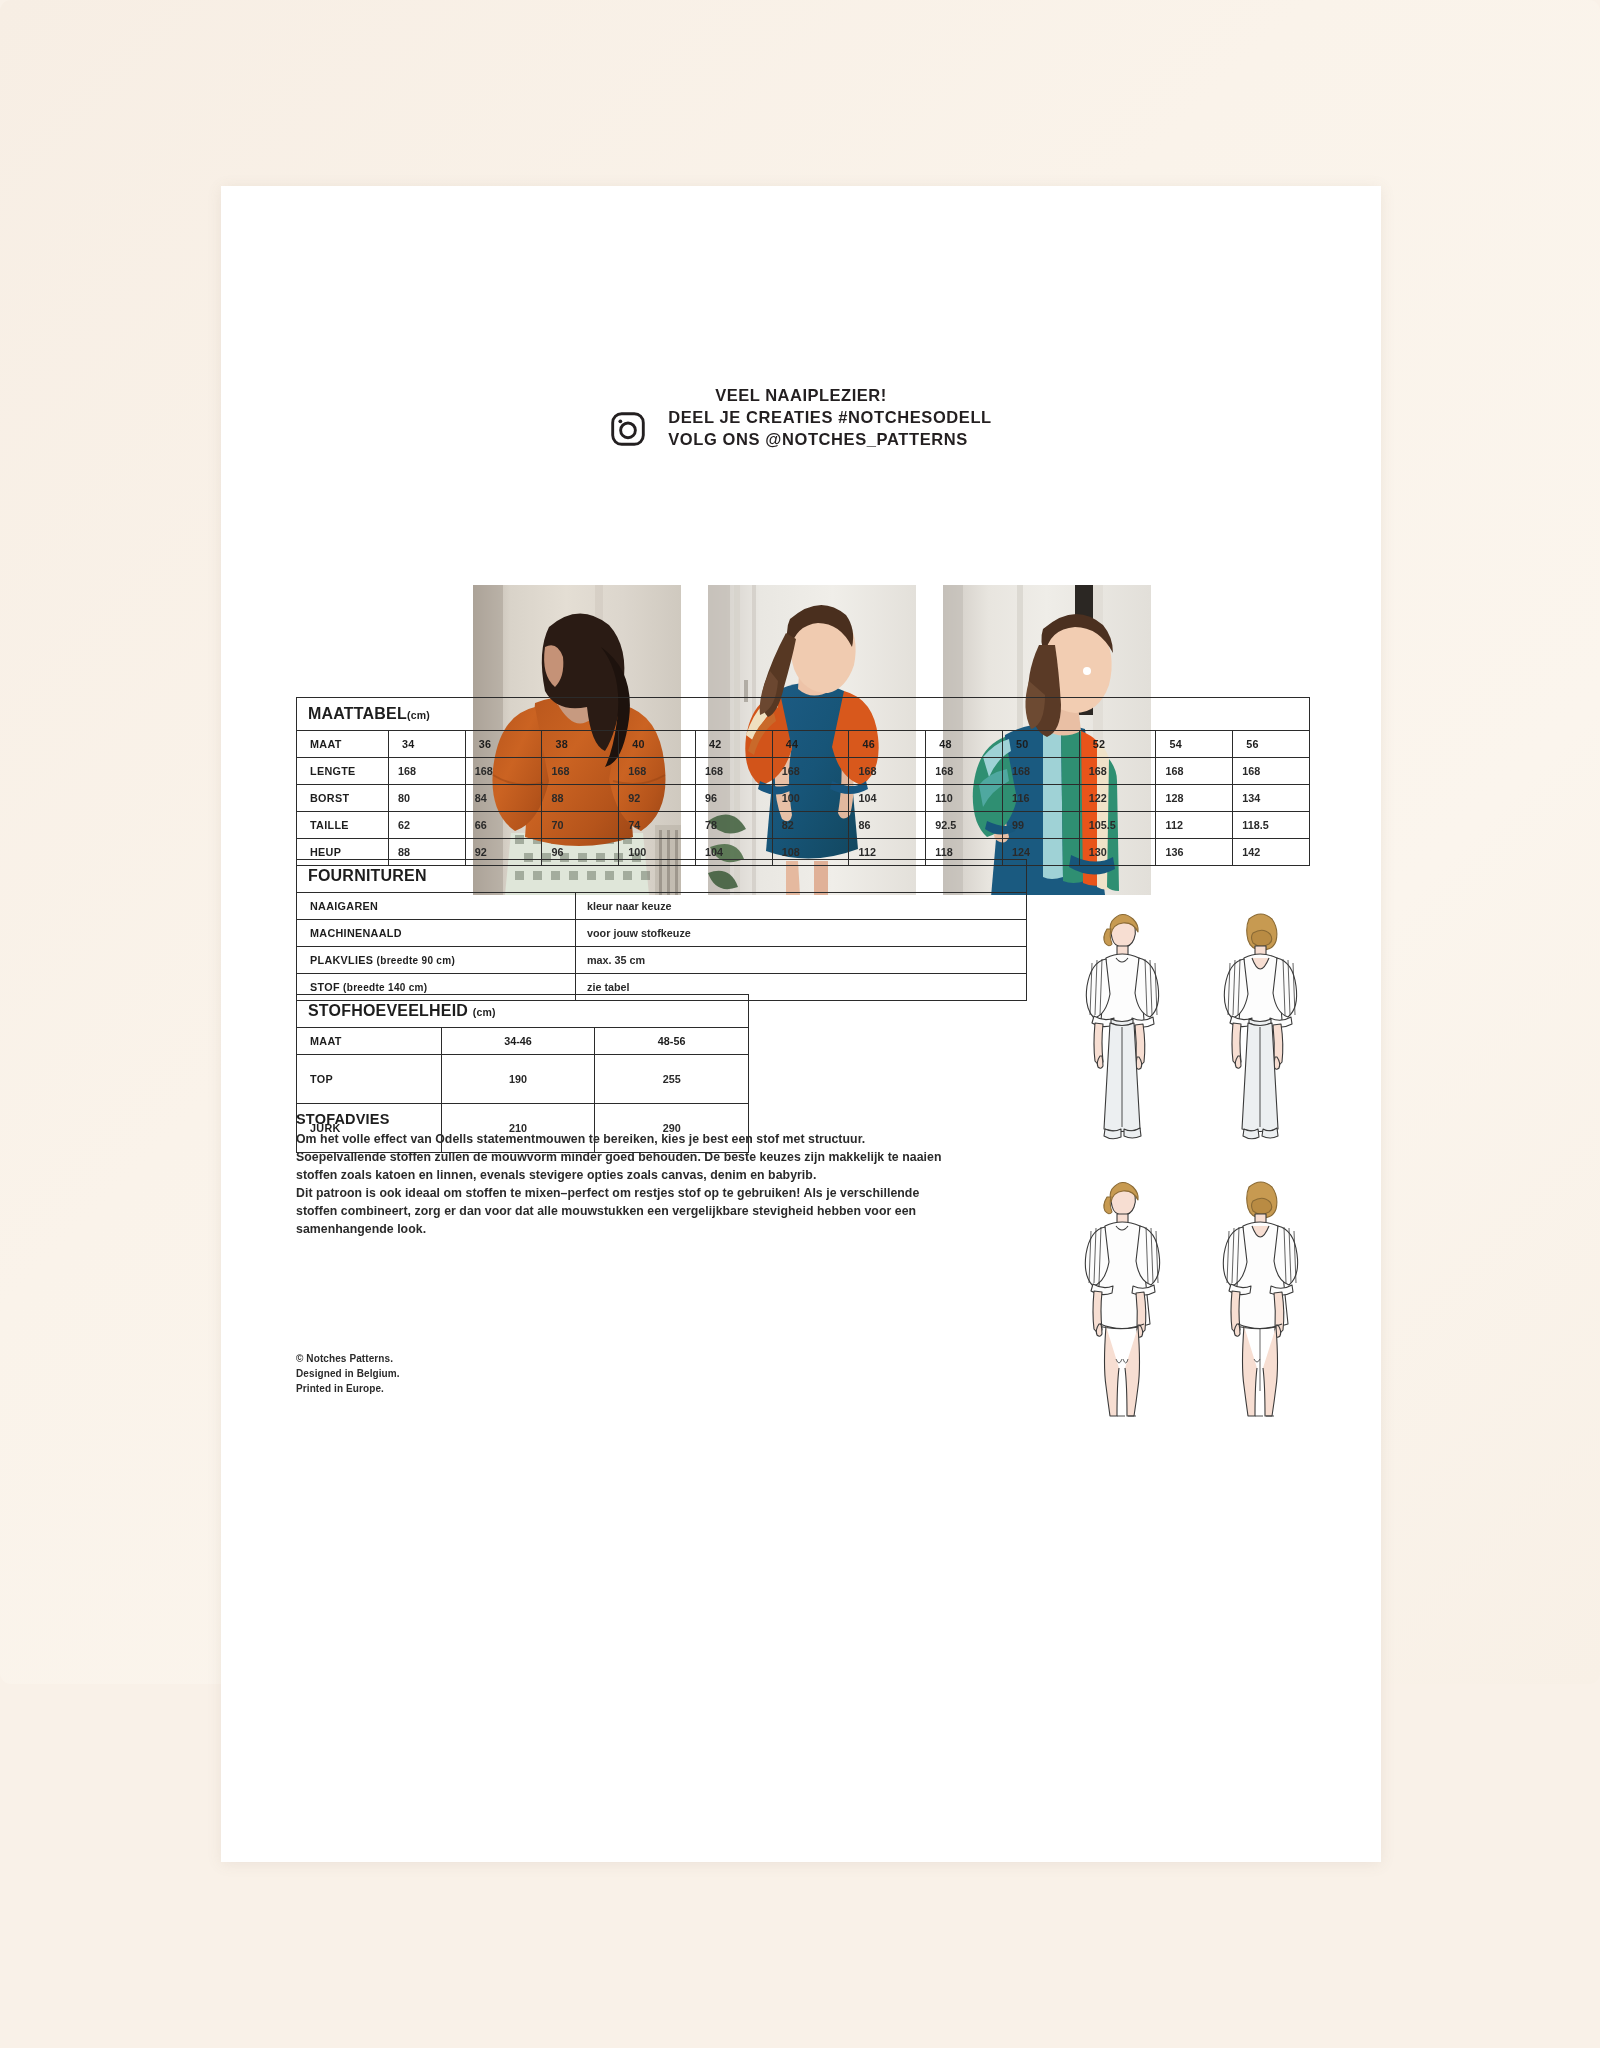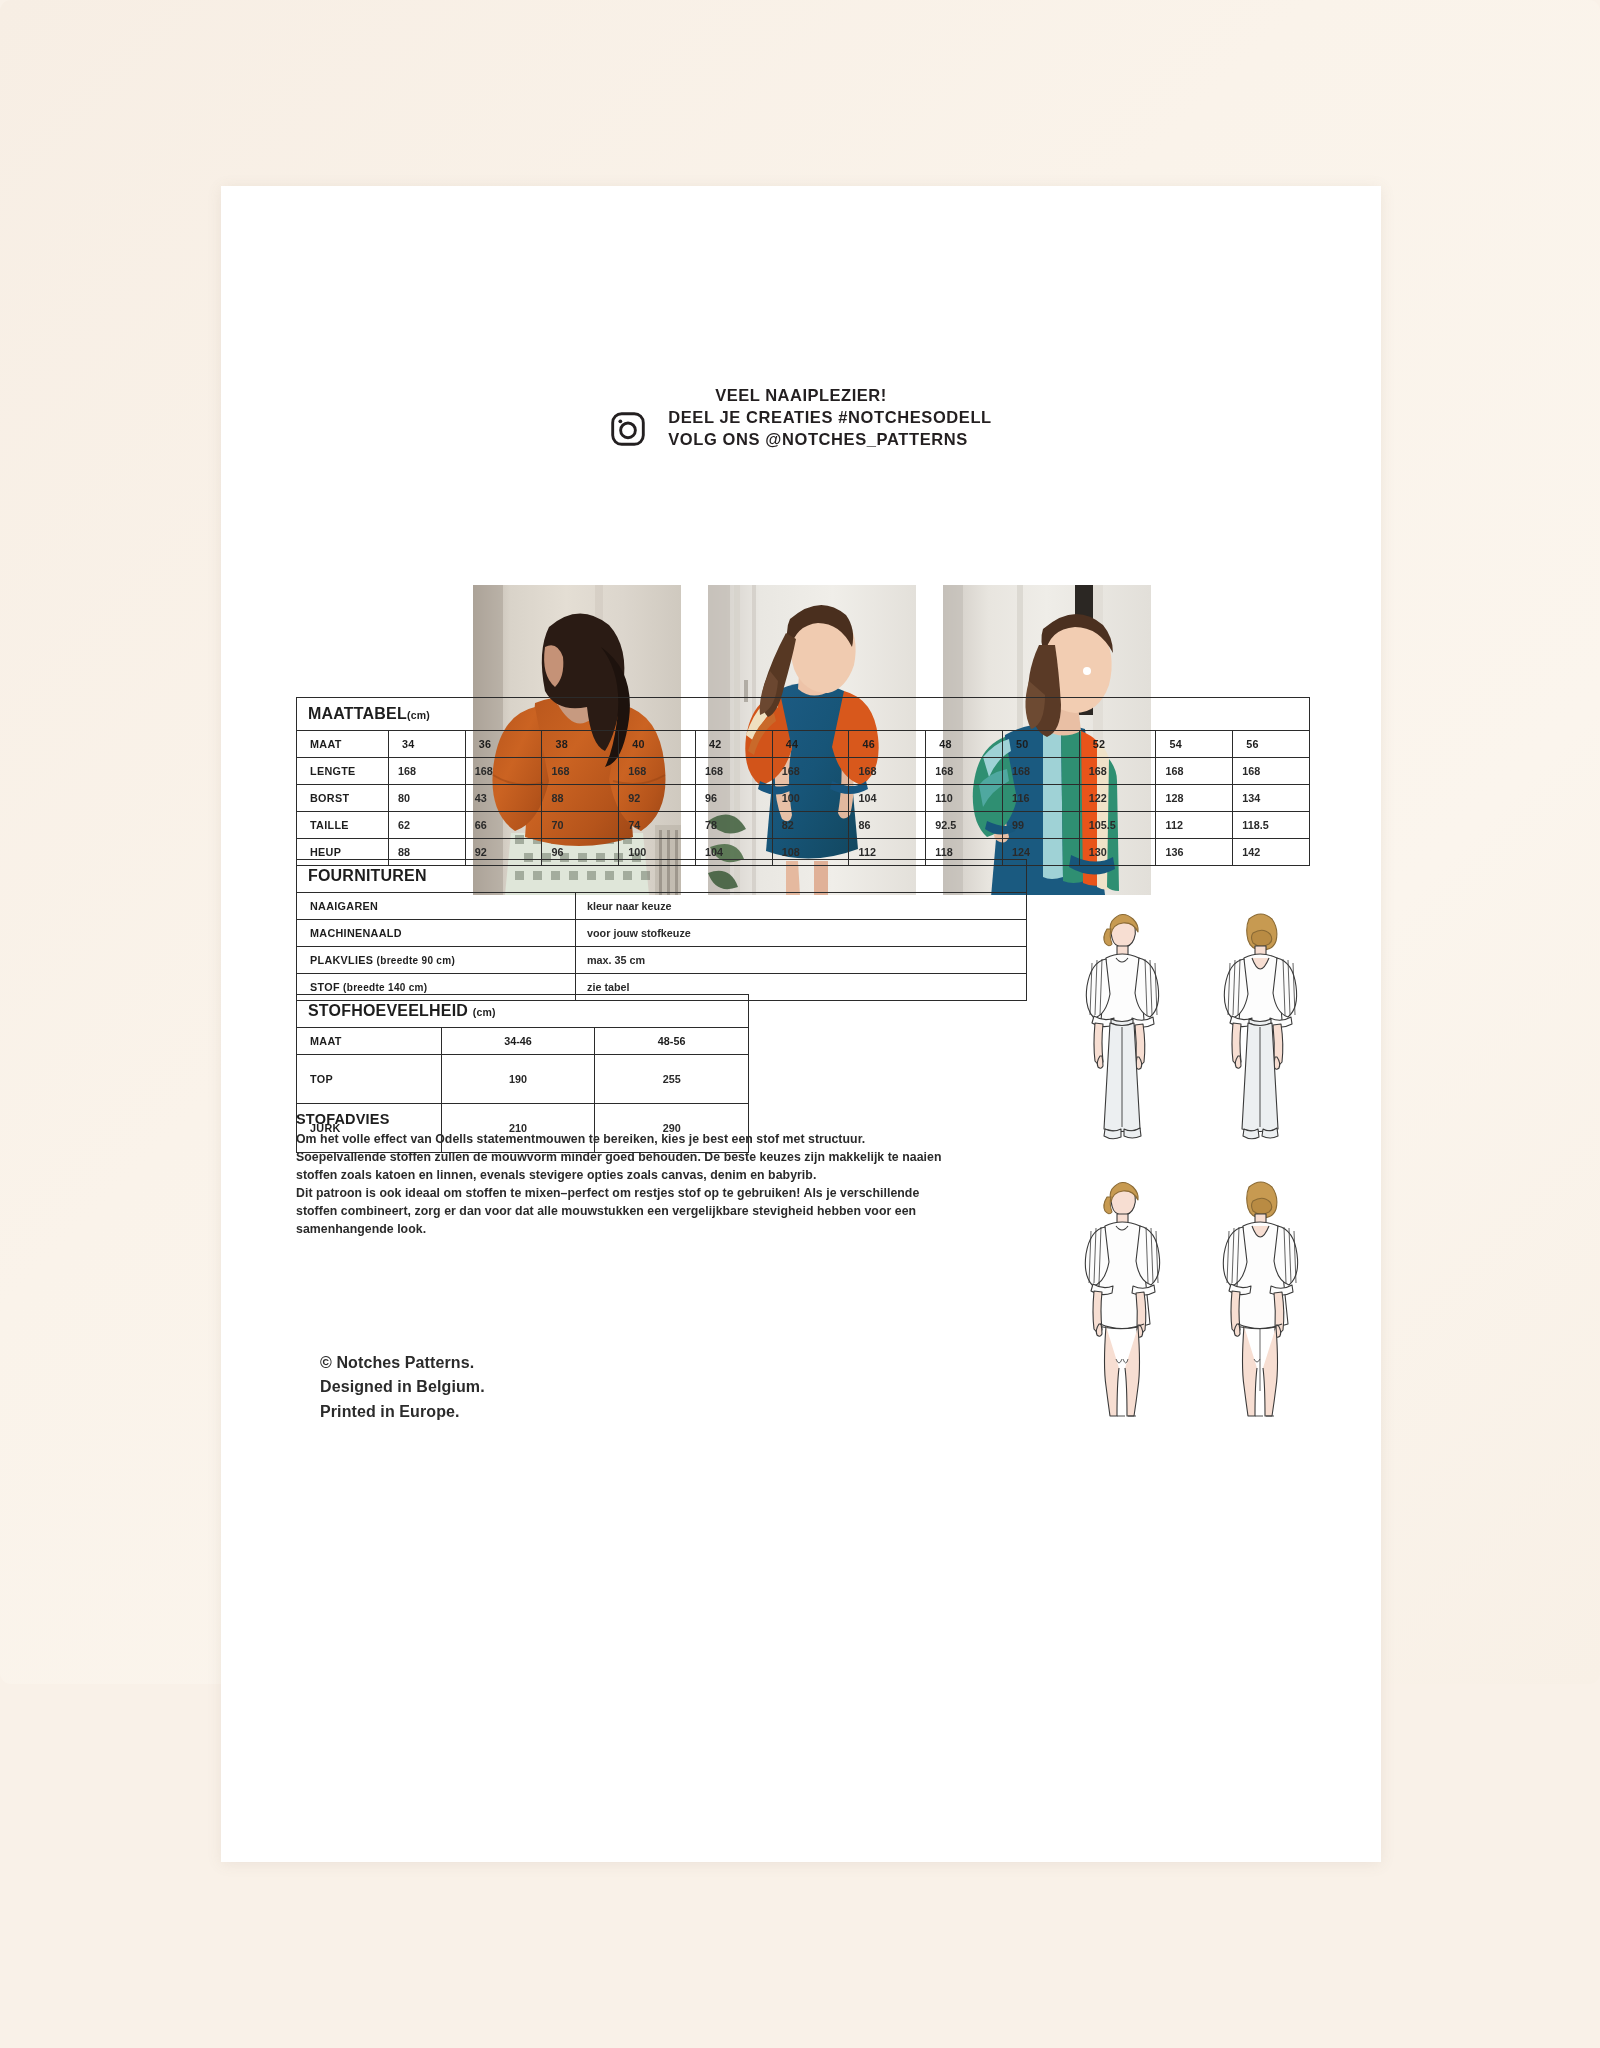--- a/index.html
+++ b/index.html
@@ -103,22 +103,22 @@
     color: #1d1d1d; margin-bottom: 4px;
   }
   .sa-para {
     font-size: 12.3px; font-weight: 600; line-height: 1.46;
     color: #2b2b2b; letter-spacing: .05px;
   }
 
   
   #footer { position: absolute; left: 75px; top: 1165px; }
   .foot-line {
-    font-size: 16px; font-weight: 700; color: #2b2b2b;
-    line-height: 1.52; letter-spacing: .1px; margin-left: 24px;
+    font-size: 10px; font-weight: 700; color: #2b2b2b;
+    line-height: 1.52; letter-spacing: .1px;
   }
 
   
   #drawings { position: absolute; left: 810px; top: 715px; width: 320px; }
   .draw-row { display: flex; justify-content: center; gap: 12px; }
   .draw-row + .draw-row { margin-top: 18px; }
   .fig { width: 126px; height: 250px; }
 </style>
 </head>
 <body>
@@ -347,21 +347,21 @@
         <td class="val-cell">168</td>
         <td class="val-cell">168</td>
         <td class="val-cell">168</td>
         <td class="val-cell">168</td>
         <td class="val-cell">168</td>
         <td class="val-cell">168</td>
       </tr>
       <tr>
         <td class="hdr-cell">BORST</td>
         <td class="val-cell">80</td>
-        <td class="val-cell">43</td>
+        <td class="val-cell">84</td>
         <td class="val-cell">88</td>
         <td class="val-cell">92</td>
         <td class="val-cell">96</td>
         <td class="val-cell">100</td>
         <td class="val-cell">104</td>
         <td class="val-cell">110</td>
         <td class="val-cell">116</td>
         <td class="val-cell">122</td>
         <td class="val-cell">128</td>
         <td class="val-cell">134</td>

